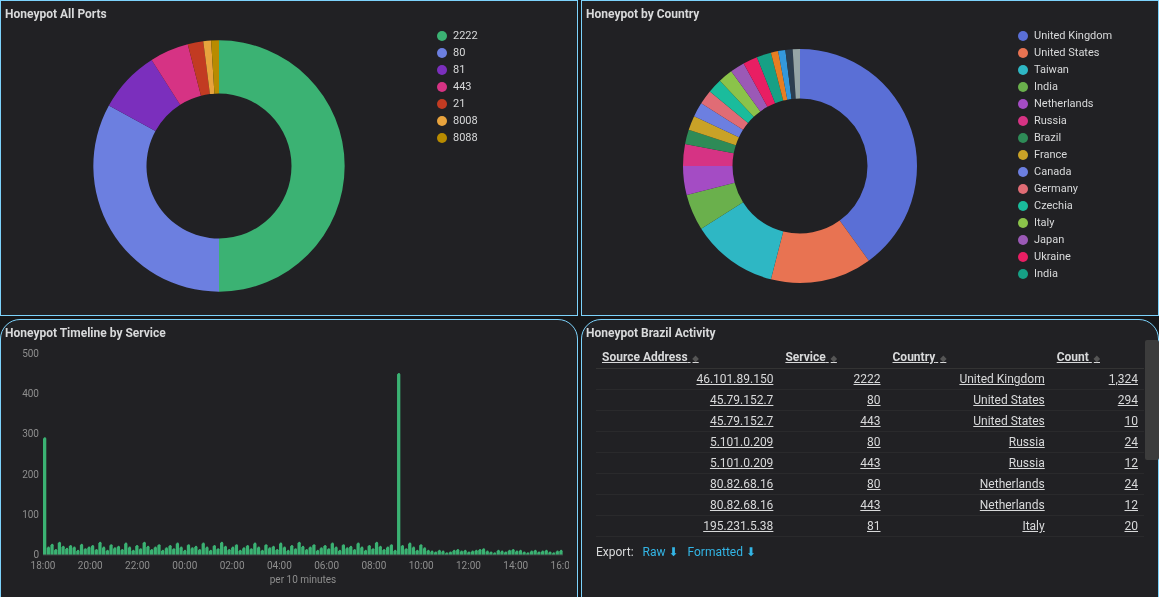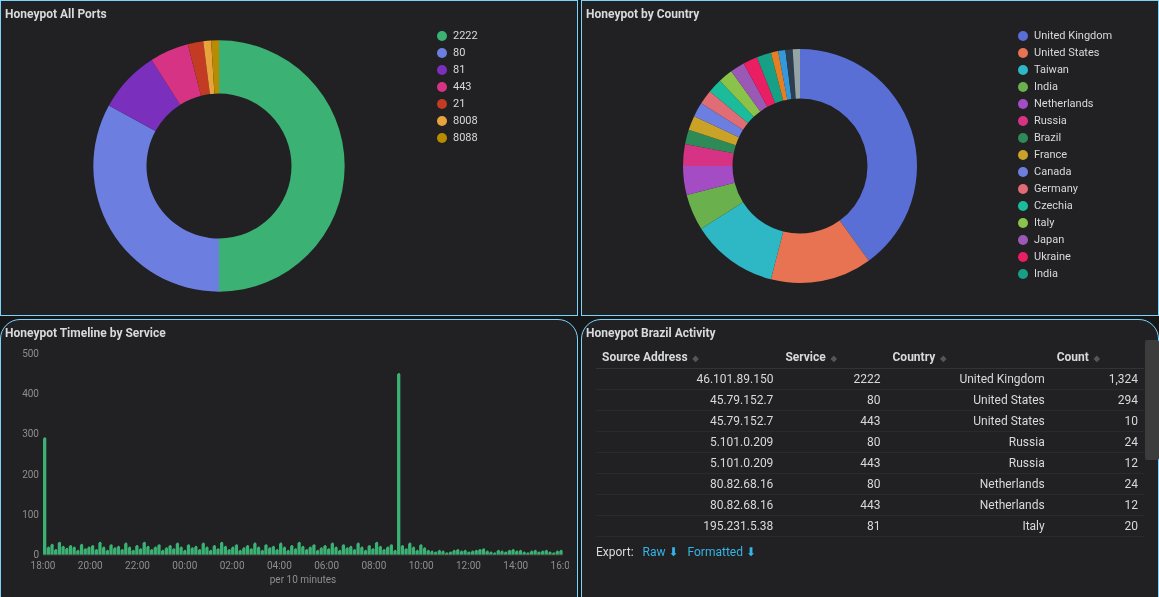--- a/index.html
+++ b/index.html
@@ -29,21 +29,21 @@
   .chart-wrap { display: flex; height: calc(100% - 24px); }
   .donut-area { flex: 1; display: flex; align-items: center; justify-content: center; }
   .legend { width: 140px; padding-top: 6px; overflow-y: hidden; }
   .legend-item { display: flex; align-items: center; gap: 6px; font-size: 11px; padding: 2px 0; cursor: pointer; }
   .legend-item .sw { width: 10px; height: 10px; border-radius: 50%; flex-shrink: 0; }
   svg.donut .slice { cursor: pointer; }
   .timeline-wrap { padding: 8px 12px 0 12px; height: calc(100% - 24px); position: relative; }
   svg.timeline .axis { stroke: #3e3e40; stroke-width: 1; }
   svg.timeline text { fill: #8e8e8e; font-size: 10px; }
   .table-wrap { padding: 6px 14px 0 14px; height: calc(100% - 24px); position:relative; overflow-y:auto;}
-  table { width: 100%; border-collapse: collapse; font-size: 12px; }
+  table { width: 100%; border-collapse: collapse; font-size: 12px; text-decoration: underline; }
   th { text-align: left; font-weight: bold; color: #33b5e5; color:#d8d9da; padding: 4px 6px; border-bottom: 1px solid #333; cursor: pointer; }
   th .sort-icon { font-size: 8px; color: #555; margin-left: 2px;}
   td { padding: 3px 6px; border-bottom: 1px solid #2a2a2c; text-align: right; }
   .export-row { padding-top: 8px; font-size: 12px; }
   .export-row span.lbl { color: #d8d9da; }
   .export-row a { color: #33b5e5; text-decoration: none; margin-left: 6px; cursor:pointer;}
   .scrollbar-fake { position: absolute; right:0; top:340px; width:14px; height:120px; background:#3c3c3c; border-radius:2px;}
 </style>
 </head>
 <body>

